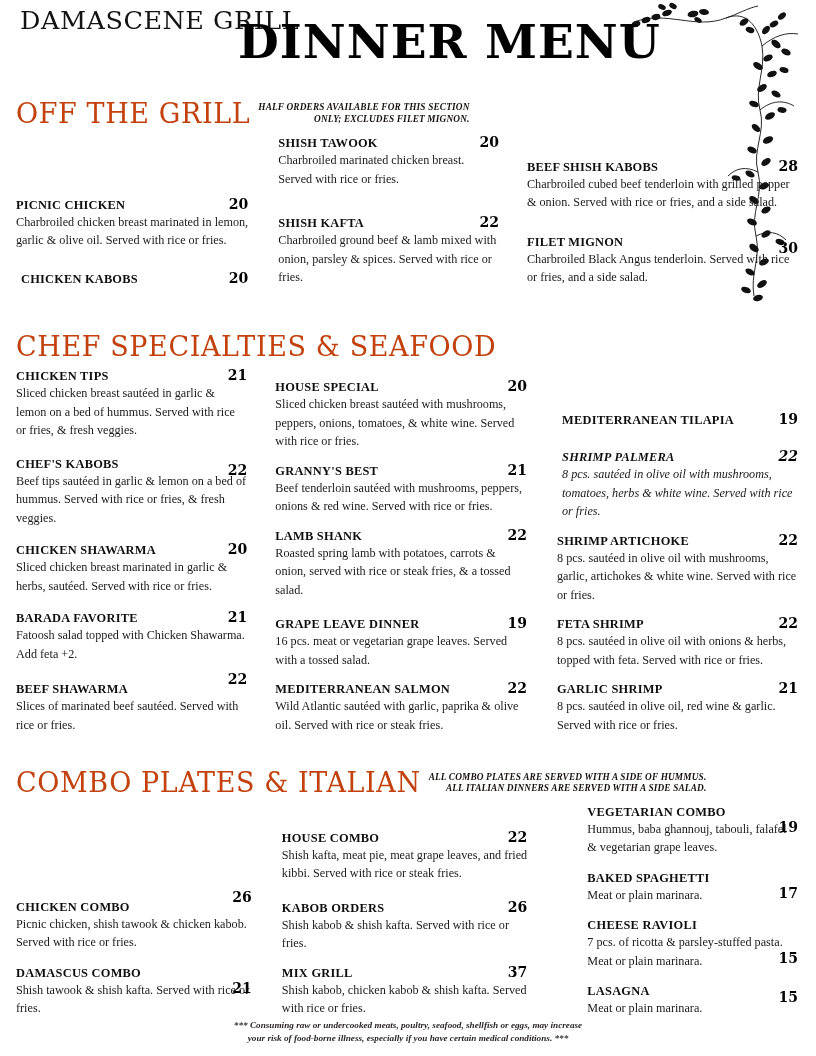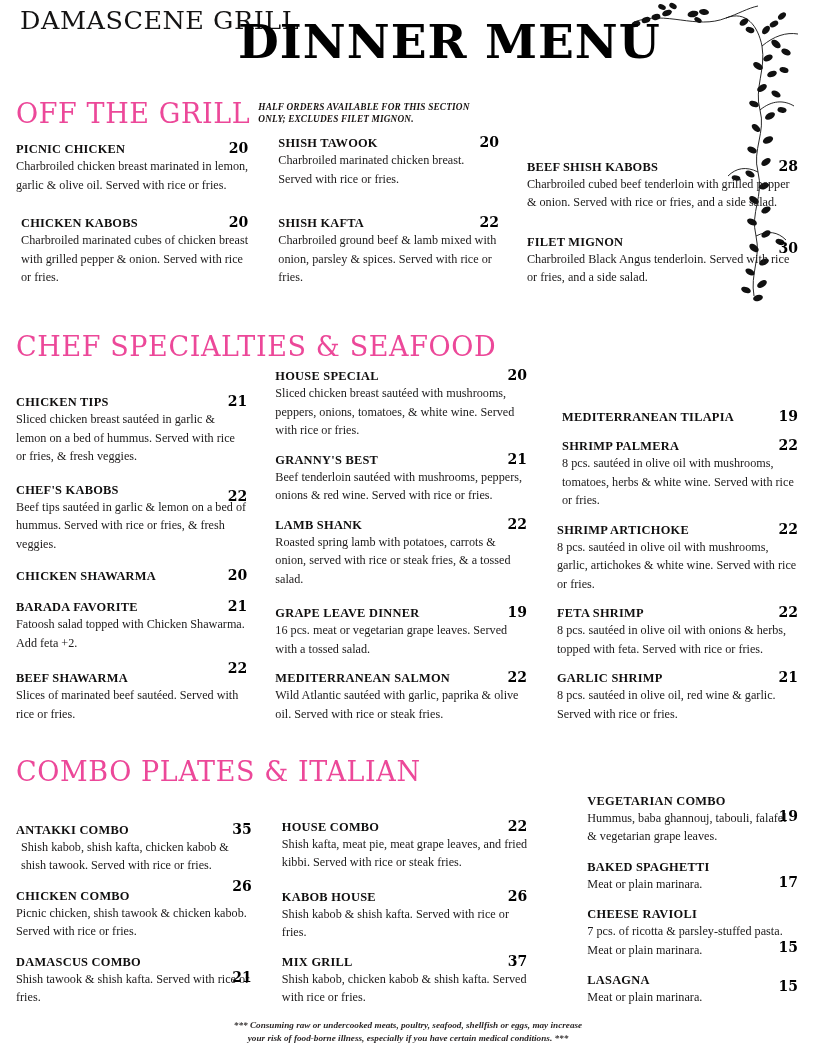--- a/index.html
+++ b/index.html
@@ -62,34 +62,35 @@
     display: flex;
     align-items: flex-end;
     gap: 8px;
     margin-bottom: 6px;
   }
   .sec-title {
     font-family: "DejaVu Serif", "Liberation Serif", serif;
     font-size: 27px;
     font-weight: 400;
     letter-spacing: 0.6px;
-    color: #ec4899;
+    color: #c2410c;
     white-space: nowrap;
     line-height: 1.05;
   }
   .sec-note {
     font-family: "Liberation Serif", serif;
     font-style: italic;
     font-weight: 700;
     font-size: 9.3px;
     line-height: 11.5px;
     letter-spacing: 0.15px;
     color: #16110f;
     padding-bottom: 3px;
     white-space: pre-line;
+    text-align: right;
   }
 
   
   .cols {
     display: flex;
     gap: 12px;
     align-items: flex-end;
   }
   .col {
     box-sizing: border-box;
@@ -276,21 +277,20 @@
             <span class="item-name">PICNIC CHICKEN</span>
             <span class="item-price">20</span>
           </div>
           <div class="item-desc">Charbroiled chicken breast marinated in lemon, garlic &amp; olive oil. Served with rice or fries.</div>
         </div>
         <div class="item indent">
           <div class="item-head">
             <span class="item-name">CHICKEN KABOBS</span>
             <span class="item-price">20</span>
           </div>
-          <div class="item-desc">Charbroiled marinated cubes of chicken breast with grilled pepper &amp; onion. Served with rice or fries.</div>
         </div>
       </div>
       <div class="col col-b">
         <div class="item">
           <div class="item-head">
             <span class="item-name">SHISH TAWOOK</span>
             <span class="item-price">20</span>
           </div>
           <div class="item-desc">Charbroiled marinated chicken breast. Served with rice or fries.</div>
         </div>
@@ -340,20 +340,21 @@
             <span class="item-name">CHEF'S KABOBS</span>
             <span class="item-price">22</span>
           </div>
           <div class="item-desc">Beef tips sautéed in garlic &amp; lemon on a bed of hummus. Served with rice or fries, &amp; fresh veggies.</div>
         </div>
         <div class="item" style="margin-top:14px;">
           <div class="item-head">
             <span class="item-name">CHICKEN SHAWARMA</span>
             <span class="item-price">20</span>
           </div>
+          <div class="item-desc">Sliced chicken breast marinated in garlic &amp; herbs, sautéed. Served with rice or fries.</div>
         </div>
         <div class="item" style="margin-top:14px;">
           <div class="item-head">
             <span class="item-name">BARADA FAVORITE</span>
             <span class="item-price">21</span>
           </div>
           <div class="item-desc">Fatoosh salad topped with Chicken Shawarma. Add feta +2.</div>
         </div>
         <div class="item price-float" style="margin-top:16px;">
           <div class="item-head">
@@ -402,21 +403,21 @@
         </div>
       </div>
 
       <div class="col col-c">
         <div class="item indent">
           <div class="item-head">
             <span class="item-name">MEDITERRANEAN TILAPIA</span>
             <span class="item-price">19</span>
           </div>
         </div>
-        <div class="item indent" style="margin-top:12px;">
+        <div class="item indent" style="margin-top:20px;font-style:italic;">
           <div class="item-head">
             <span class="item-name">SHRIMP PALMERA</span>
             <span class="item-price">22</span>
           </div>
           <div class="item-desc">8 pcs. sautéed in olive oil with mushrooms, tomatoes, herbs &amp; white wine. Served with rice or fries.</div>
         </div>
         <div class="item" style="margin-top:6px;">
           <div class="item-head">
             <span class="item-name">SHRIMP ARTICHOKE</span>
             <span class="item-price">22</span>
@@ -438,31 +439,26 @@
           <div class="item-desc">8 pcs. sautéed in olive oil, red wine &amp; garlic. Served with rice or fries.</div>
         </div>
       </div>
 
     </div>
   </div>
 
   <div class="section combo sec-combo">
     <div class="sec-head">
       <div class="sec-title">COMBO PLATES &amp; ITALIAN</div>
+      <div class="sec-note">ALL COMBO PLATES ARE SERVED WITH A SIDE OF HUMMUS.
+ALL ITALIAN DINNERS ARE SERVED WITH A SIDE SALAD.</div>
     </div>
     <div class="cols">
 
       <div class="col col-a">
-        <div class="item">
-          <div class="item-head">
-            <span class="item-name">ANTAKKI COMBO</span>
-            <span class="item-price">35</span>
-          </div>
-          <div class="item-desc indent" style="padding-left:5px;">Shish kabob, shish kafta, chicken kabob &amp; shish tawook. Served with rice or fries.</div>
-        </div>
         <div class="item price-float p-mid" style="margin-top:6px;">
           <div class="item-head">
             <span class="item-name">CHICKEN COMBO</span>
             <span class="item-price" style="top:-8px;">26</span>
           </div>
           <div class="item-desc">Picnic chicken, shish tawook &amp; chicken kabob. Served with rice or fries.</div>
         </div>
         <div class="item price-float p-low-1" style="margin-top:6px;">
           <div class="item-head">
             <span class="item-name">DAMASCUS COMBO</span>
@@ -475,21 +471,21 @@
       <div class="col col-b">
         <div class="item" style="margin-top:12px;">
           <div class="item-head">
             <span class="item-name">HOUSE COMBO</span>
             <span class="item-price">22</span>
           </div>
           <div class="item-desc">Shish kafta, meat pie, meat grape leaves, and fried kibbi. Served with rice or steak fries.</div>
         </div>
         <div class="item" style="margin-top:16px;">
           <div class="item-head">
-            <span class="item-name">KABOB HOUSE</span>
+            <span class="item-name">KABOB ORDERS</span>
             <span class="item-price">26</span>
           </div>
           <div class="item-desc">Shish kabob &amp; shish kafta. Served with rice or fries.</div>
         </div>
         <div class="item" style="margin-top:10px;">
           <div class="item-head">
             <span class="item-name">MIX GRILL</span>
             <span class="item-price">37</span>
           </div>
           <div class="item-desc">Shish kabob, chicken kabob &amp; shish kafta. Served with rice or fries.</div>

